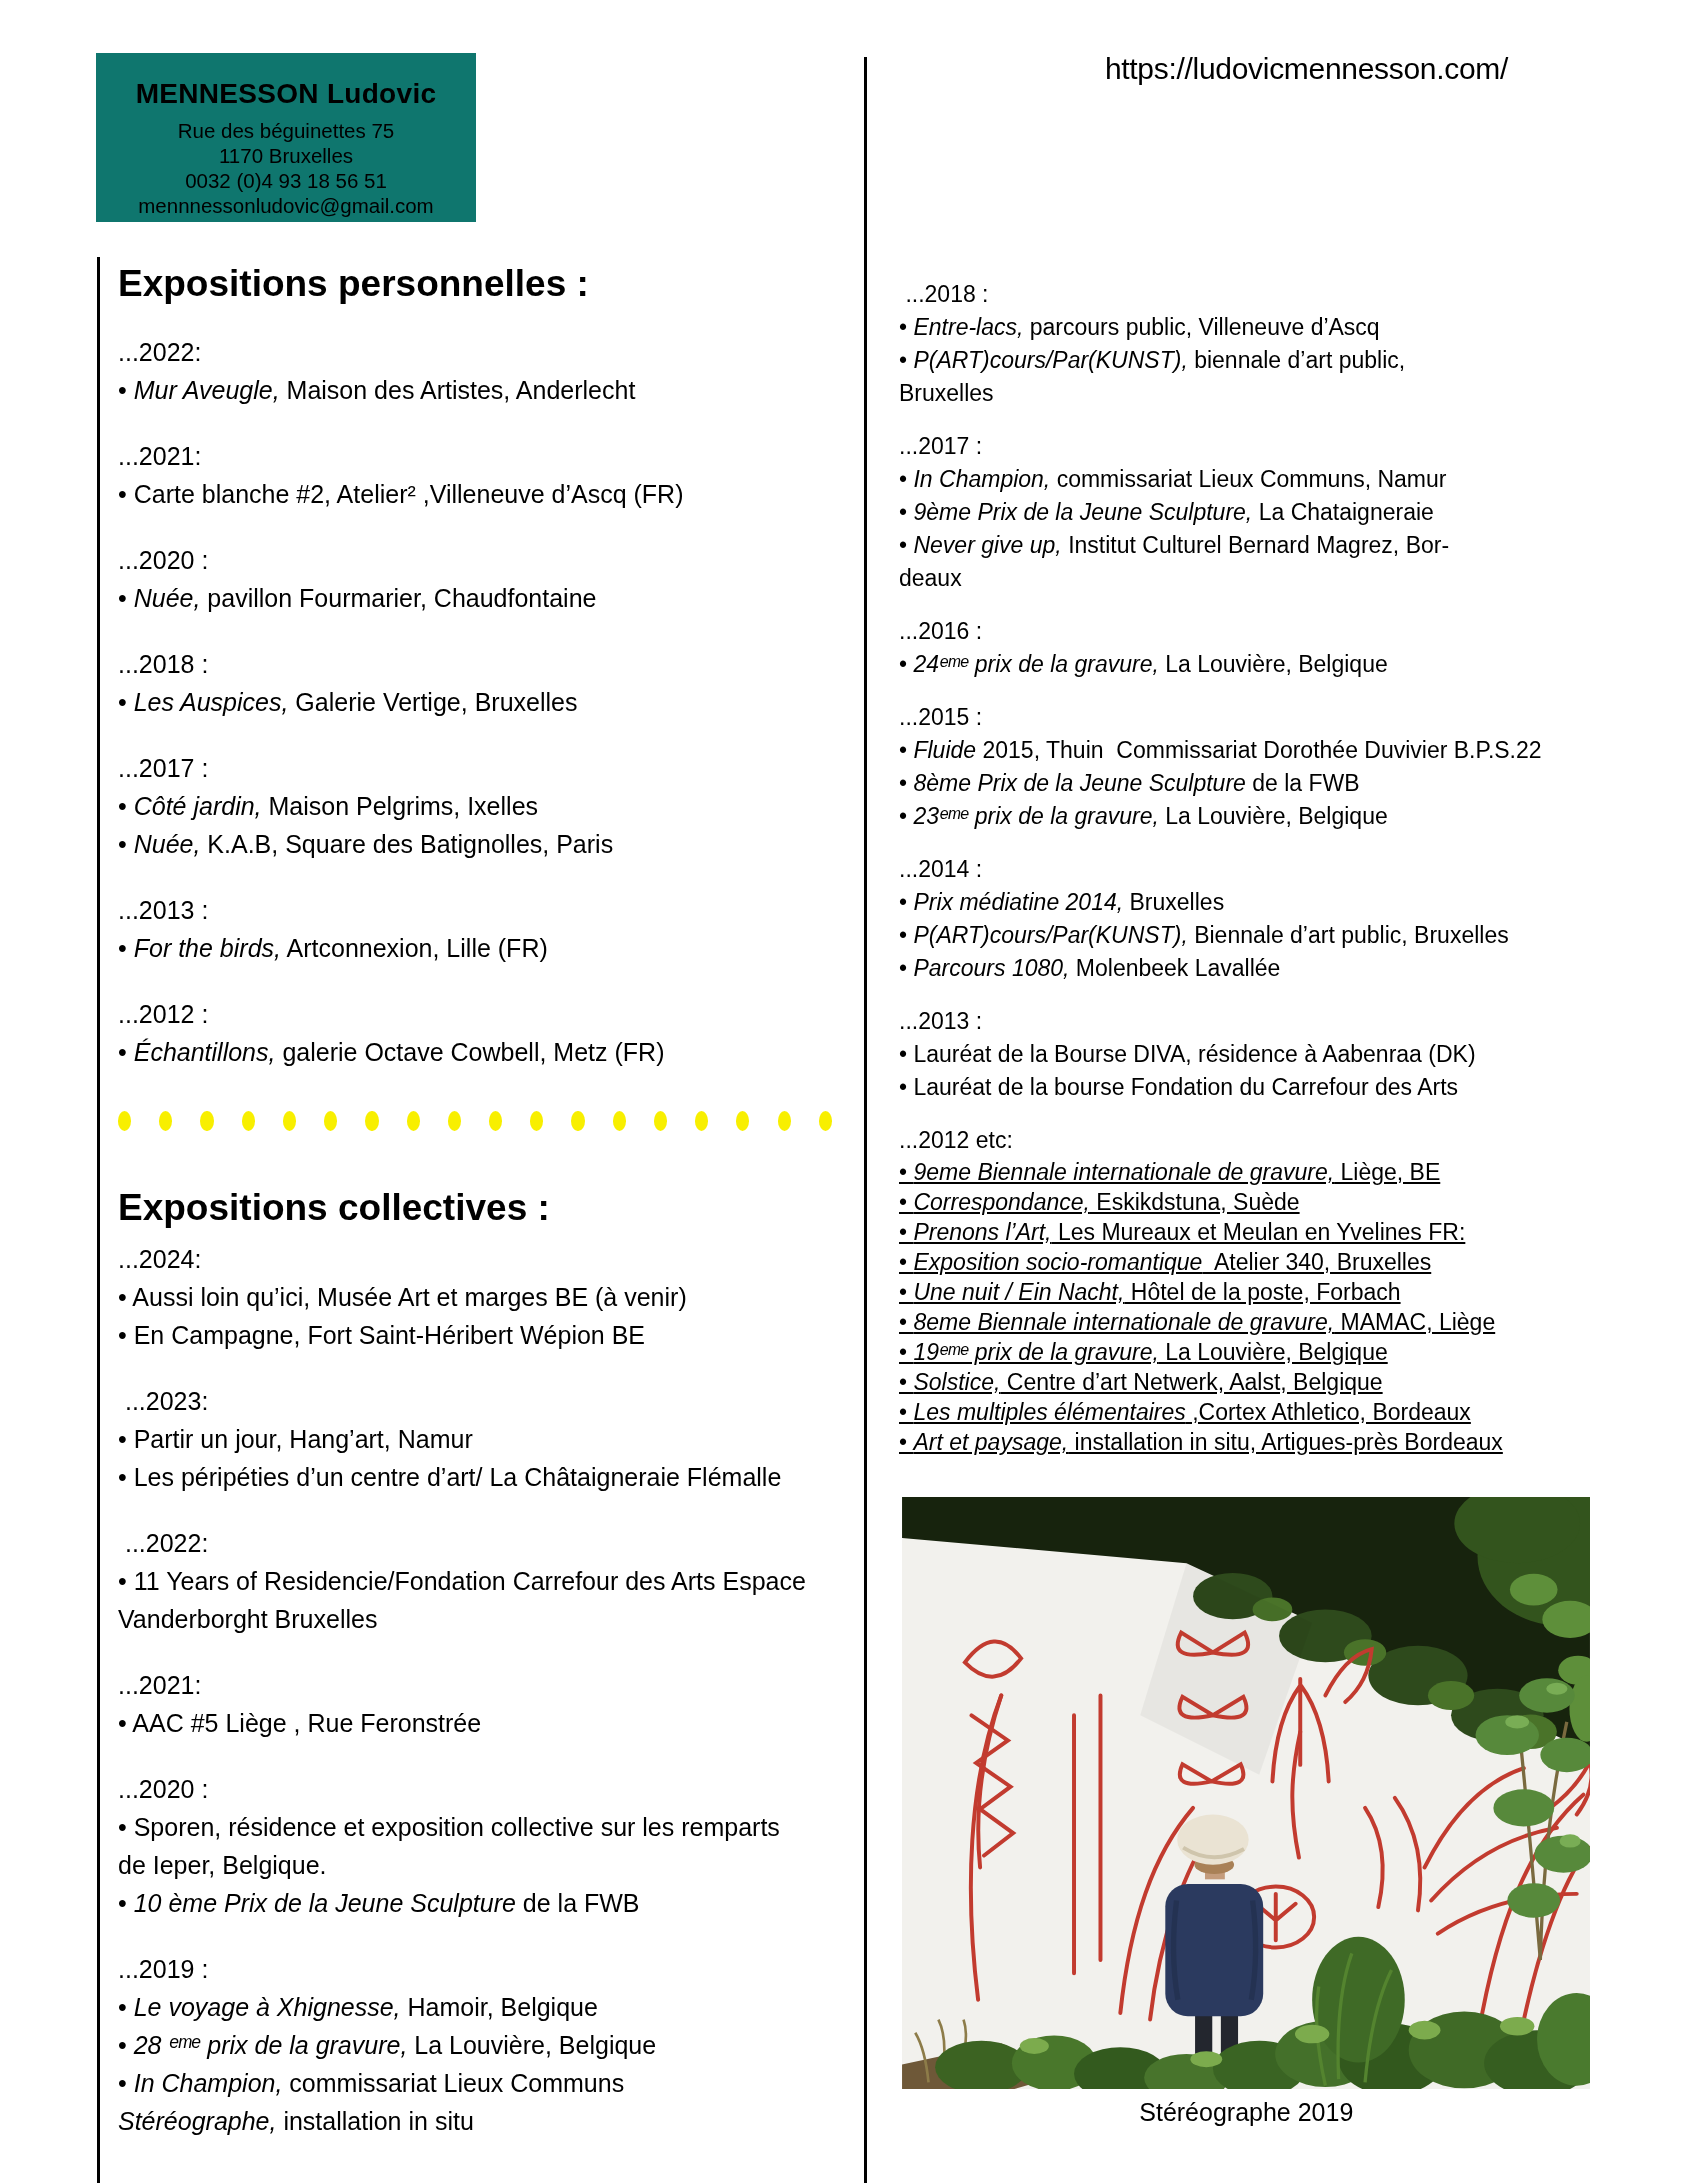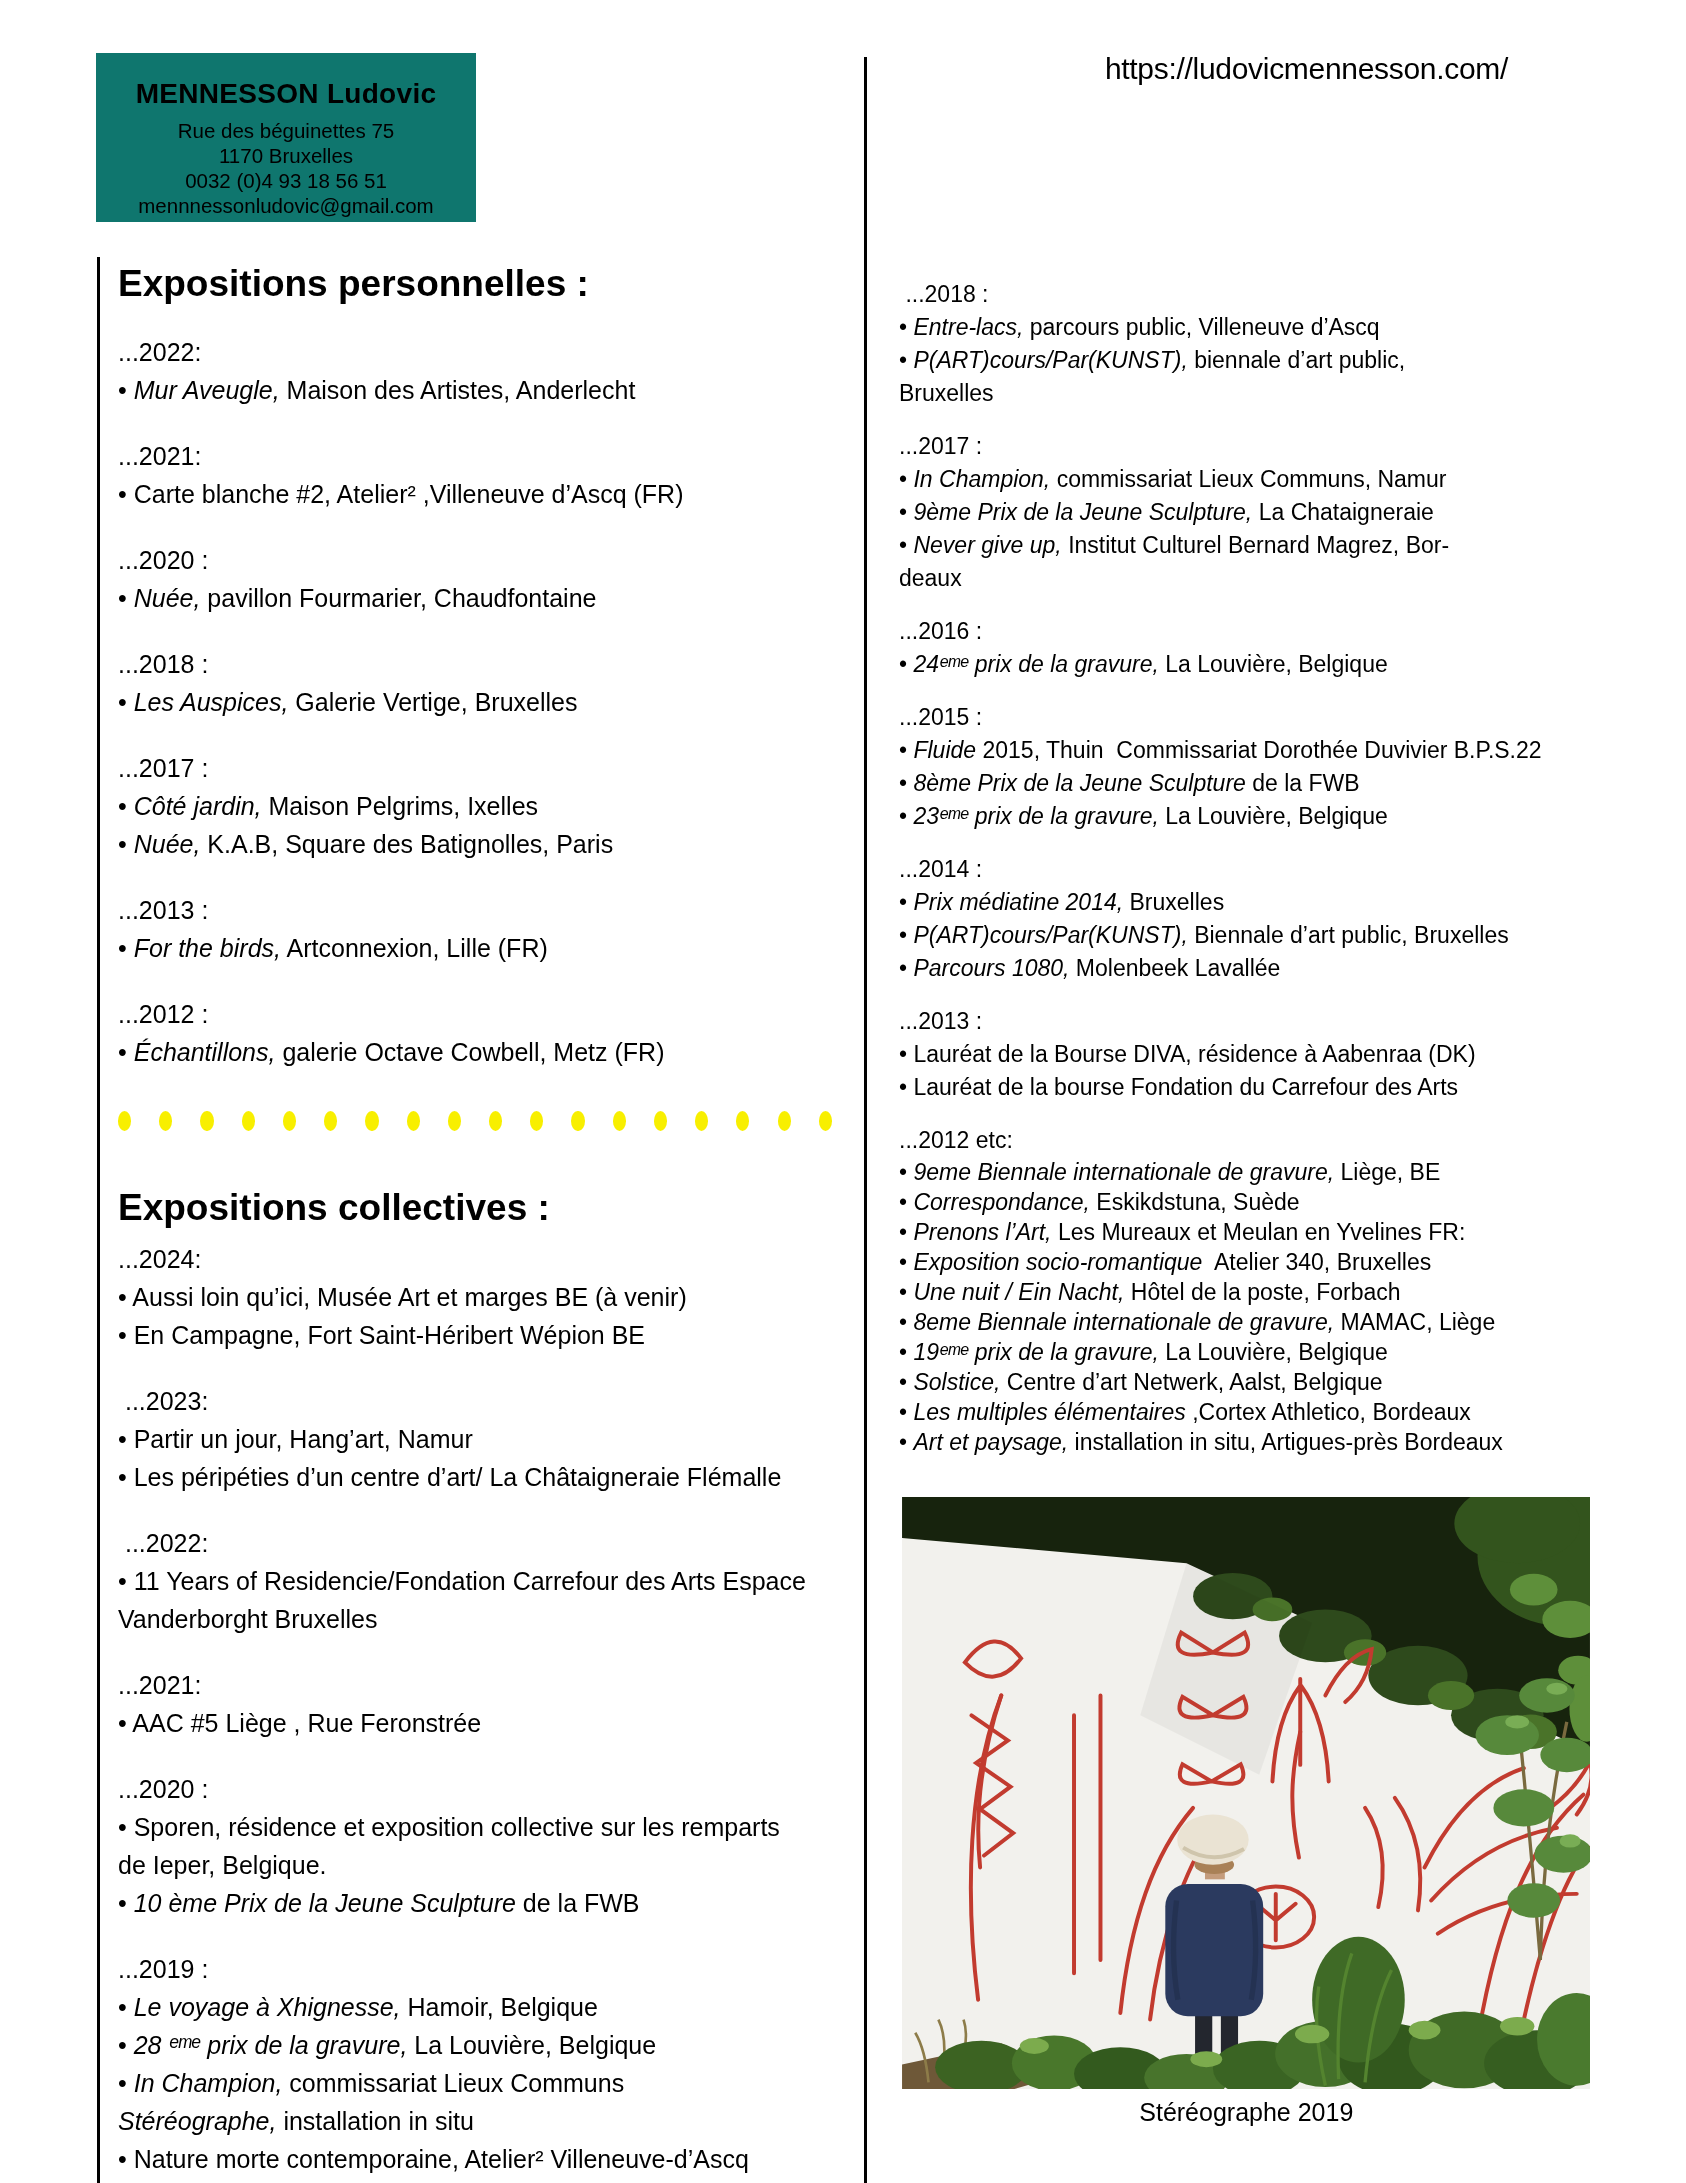--- a/index.html
+++ b/index.html
@@ -29,21 +29,21 @@
   .col-right{left:899px;width:744px;}
   h1.sec-title{font-size:37px;line-height:42px;font-weight:bold;margin:0;letter-spacing:0;}
   #collective-title{margin-top:56px;margin-bottom:4px;}
   .year{font-size:25px;line-height:38px;margin-top:28px;white-space:pre-wrap;}
   .item{font-size:25px;line-height:38px;white-space:pre-wrap;}
   .item em{font-style:italic;}
   
   .col-right .year{font-size:23px;line-height:33px;margin-top:20px;}
   .col-right .item{font-size:23px;line-height:33px;}
   .col-right .sec:first-child .year{margin-top:14.6px;}
-  .col-right .sec:last-child .item{line-height:30px;}
+  .col-right .sec:last-child .item{line-height:30px;text-decoration:underline;}
   #collective-sections .sec:first-child .year{margin-top:10.6px;}
   
   .dots-row{
     margin-top:40px;height:20px;width:714px;
     display:flex;justify-content:space-between;align-items:center;
   }
   .dot{width:13.2px;height:20px;border-radius:50%;background:#F8EF00;}
   
   .photo-wrap{margin-top:40px;margin-left:3.3px;width:688px;}
   .photo{display:block;width:688px;height:592px;}
@@ -140,21 +140,20 @@
       <div class="sec">
         <div class="year">...2020 :</div>
         <div class="item"><span>• Sporen, résidence et exposition collective sur les remparts</span><br><span>de Ieper, Belgique.</span></div>
         <div class="item"><span>• </span><em>10 ème Prix de la Jeune Sculpture</em><span> de la FWB</span></div>
       </div>
       <div class="sec">
         <div class="year">...2019 :</div>
         <div class="item"><span>• </span><em>Le voyage à Xhignesse,</em><span> Hamoir, Belgique</span></div>
         <div class="item"><span>• </span><em>28 ᵉᵐᵉ prix de la gravure,</em><span> La Louvière, Belgique</span></div>
         <div class="item"><span>• </span><em>In Champion,</em><span> commissariat Lieux Communs</span><br><em>Stéréographe,</em><span> installation in situ</span></div>
-        <div class="item"><span>• Nature morte contemporaine, Atelier² Villeneuve-d’Ascq</span></div>
       </div>
     </div>
 </div>
 
 <div class="col col-right">
   <div id="right-sections">
       <div class="sec">
         <div class="year"> ...2018 :</div>
         <div class="item"><span>• </span><em>Entre-lacs,</em><span> parcours public, Villeneuve d’Ascq</span></div>
         <div class="item"><span>• </span><em>P(ART)cours/Par(KUNST),</em><span> biennale d’art public,</span><br><span>Bruxelles</span></div>

